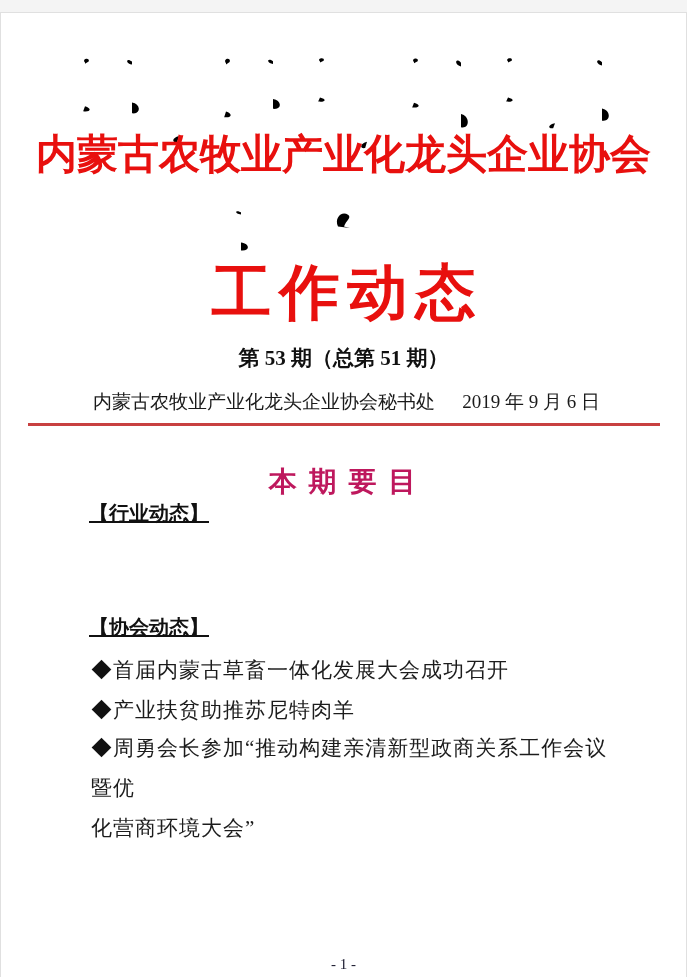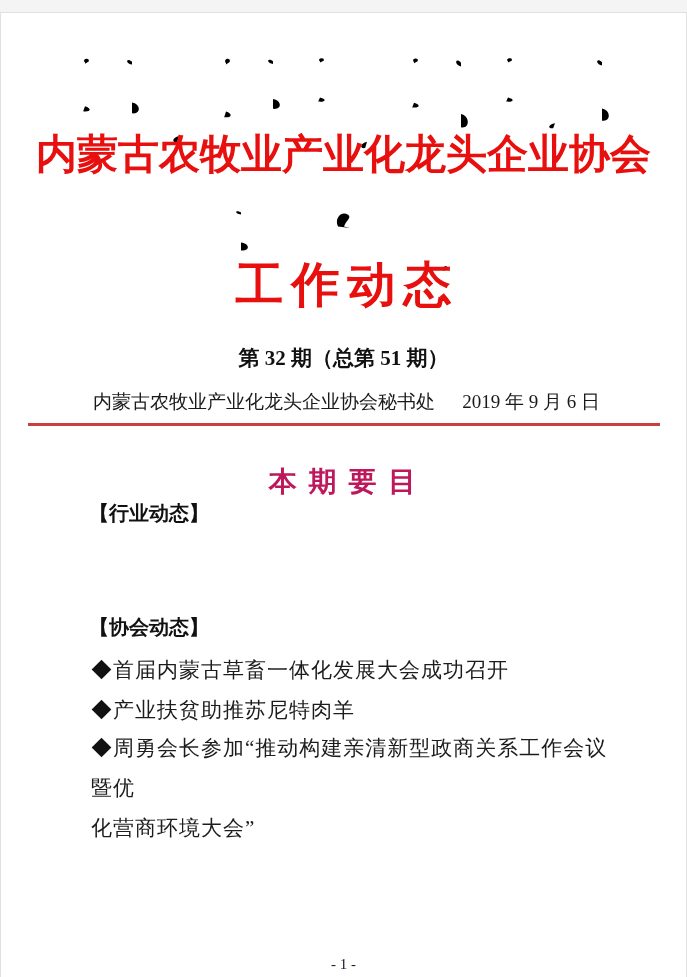--- a/index.html
+++ b/index.html
@@ -24,21 +24,21 @@
     text-align:center;
     font-size:41px;font-weight:bold;
     color:#e8100e;
     font-family:"Liberation Serif", serif;
     letter-spacing:0px;
     white-space:nowrap;
   }
   .masthead{
     position:absolute;top:240px;left:0;right:0;
     text-align:center;
-    font-size:48px;font-weight:bold;
+    font-size:60px;font-weight:bold;
     color:#e8100e;
     font-family:"Liberation Serif", serif;
     letter-spacing:8px;
     padding-left:8px;
     white-space:nowrap;
   }
   .issue-line{
     position:absolute;top:331px;left:0;right:0;
     text-align:center;
     font-size:21px;font-weight:bold;
@@ -60,20 +60,21 @@
     position:absolute;top:450px;left:0;right:0;
     text-align:center;
     font-size:28px;font-weight:bold;color:#be185d;
     font-family:"Liberation Sans", sans-serif;
     letter-spacing:2px;
   }
   .sec-heading{
     position:absolute;left:88px;
     font-size:20px;font-weight:bold;color:#111111;
     font-family:"Liberation Sans", sans-serif;
+    text-decoration:underline;
   }
   .sec-1{top:487px;}
   .sec-2{top:601px;}
   .toc-item{
     position:absolute;left:90px;
     font-size:21px;color:#1c1c1c;
     font-family:"Liberation Serif", serif;
     letter-spacing:1px;
     line-height:40px;
   }
@@ -160,21 +161,21 @@
     <svg class="mg" width="24" height="22" viewBox="0 0 24 30" preserveAspectRatio="none">
         <use href="#gs"></use>
       </svg>
     <svg class="mg" width="22" height="62" viewBox="0 0 24 100" preserveAspectRatio="none">
         <use href="#gc"></use>
       </svg>
   </div>
 
   <div class="masthead">工作动态</div>
 
-  <div class="issue-line">第 32 期（总第 51 期）</div>
+  <div class="issue-line">第 53 期（总第 51 期）</div>
 
   <div class="pub-row">
     <span>内蒙古农牧业产业化龙头企业协会秘书处</span>
     <span>2019 年 9 月 6 日</span>
   </div>
 
   <div class="rule"></div>
 
   <div class="toc-heading">本 期 要 目</div>
 

